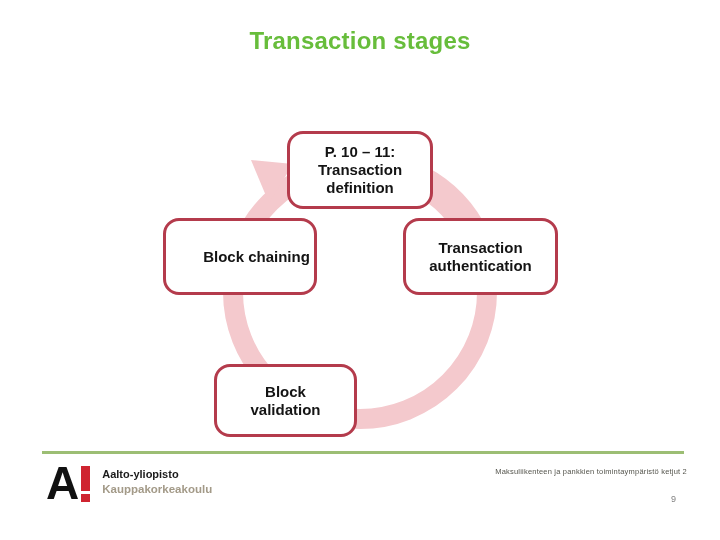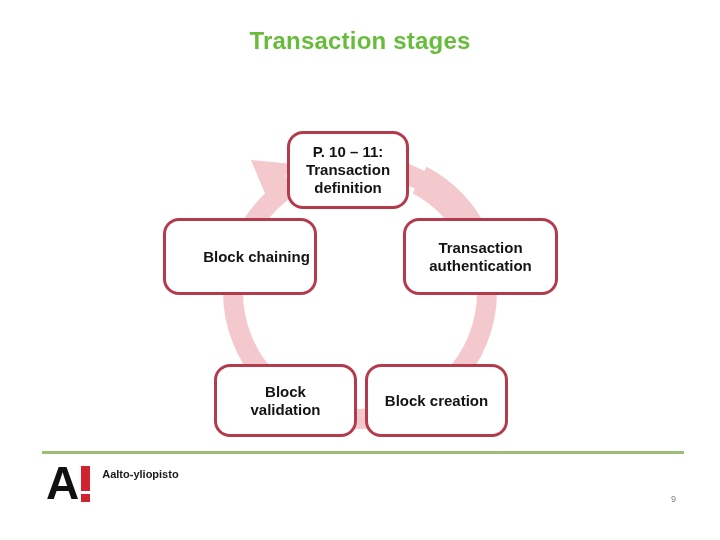--- a/index.html
+++ b/index.html
@@ -11,21 +11,21 @@
     position:absolute;top:27px;left:0;width:100%;text-align:center;
     font-size:24px;font-weight:bold;color:#67BD3B;letter-spacing:0.2px;
   }
   .cycle-svg{position:absolute;left:0;top:0;z-index:1;}
   .box{
     position:absolute;z-index:2;box-sizing:border-box;background:#ffffff;
     border:3px solid #B43B4C;border-radius:16px;
     display:flex;align-items:center;justify-content:center;text-align:center;
     font-weight:bold;font-size:15px;line-height:1.18;color:#141414;white-space:pre-line;
   }
-  #box-definition{left:287px;top:131px;width:122px;height:78px;}
+  #box-definition{left:287px;top:131px;width:146px;height:78px;}
   #box-chaining{left:163px;top:218px;width:154px;height:77px;padding-left:33px;}
   #box-authentication{left:403px;top:218px;width:155px;height:77px;}
   #box-validation{left:214px;top:364px;width:143px;height:73px;}
   #box-creation{left:365px;top:364px;width:143px;height:73px;}
   .divider{
     position:absolute;left:42px;top:451px;width:642px;height:3px;background:#9CBE74;
   }
   .footer-course{
     position:absolute;top:467px;right:33px;font-size:7.5px;color:#55554d;letter-spacing:0.2px;
   }
@@ -63,33 +63,34 @@
   </svg>
 
   <div class="box" id="box-definition">P. 10 – 11:
 Transaction
 definition</div>
   <div class="box" id="box-chaining">Block chaining</div>
   <div class="box" id="box-authentication">Transaction
 authentication</div>
   <div class="box" id="box-validation">Block
 validation</div>
-  <div class="box" id="box-creation">Block creation</div>
 
   <div class="divider"></div>
 
+  <div class="footer-course">Maksuliikenteen ja pankkien toimintaympäristö ketjut 2</div>
 
   <div class="page-number">9</div>
 
   <div class="logo">
     <div class="logo-mark">
       <span class="logo-a">A</span>
       <span class="logo-excl">
         <span class="excl-bar"></span>
         <span class="excl-dot"></span>
       </span>
     </div>
     <div class="logo-text">
       <div class="logo-line1">Aalto-yliopisto</div>
+      <div class="logo-line2">Kauppakorkeakoulu</div>
     </div>
   </div>
 
 </div>
 
 </body></html>

